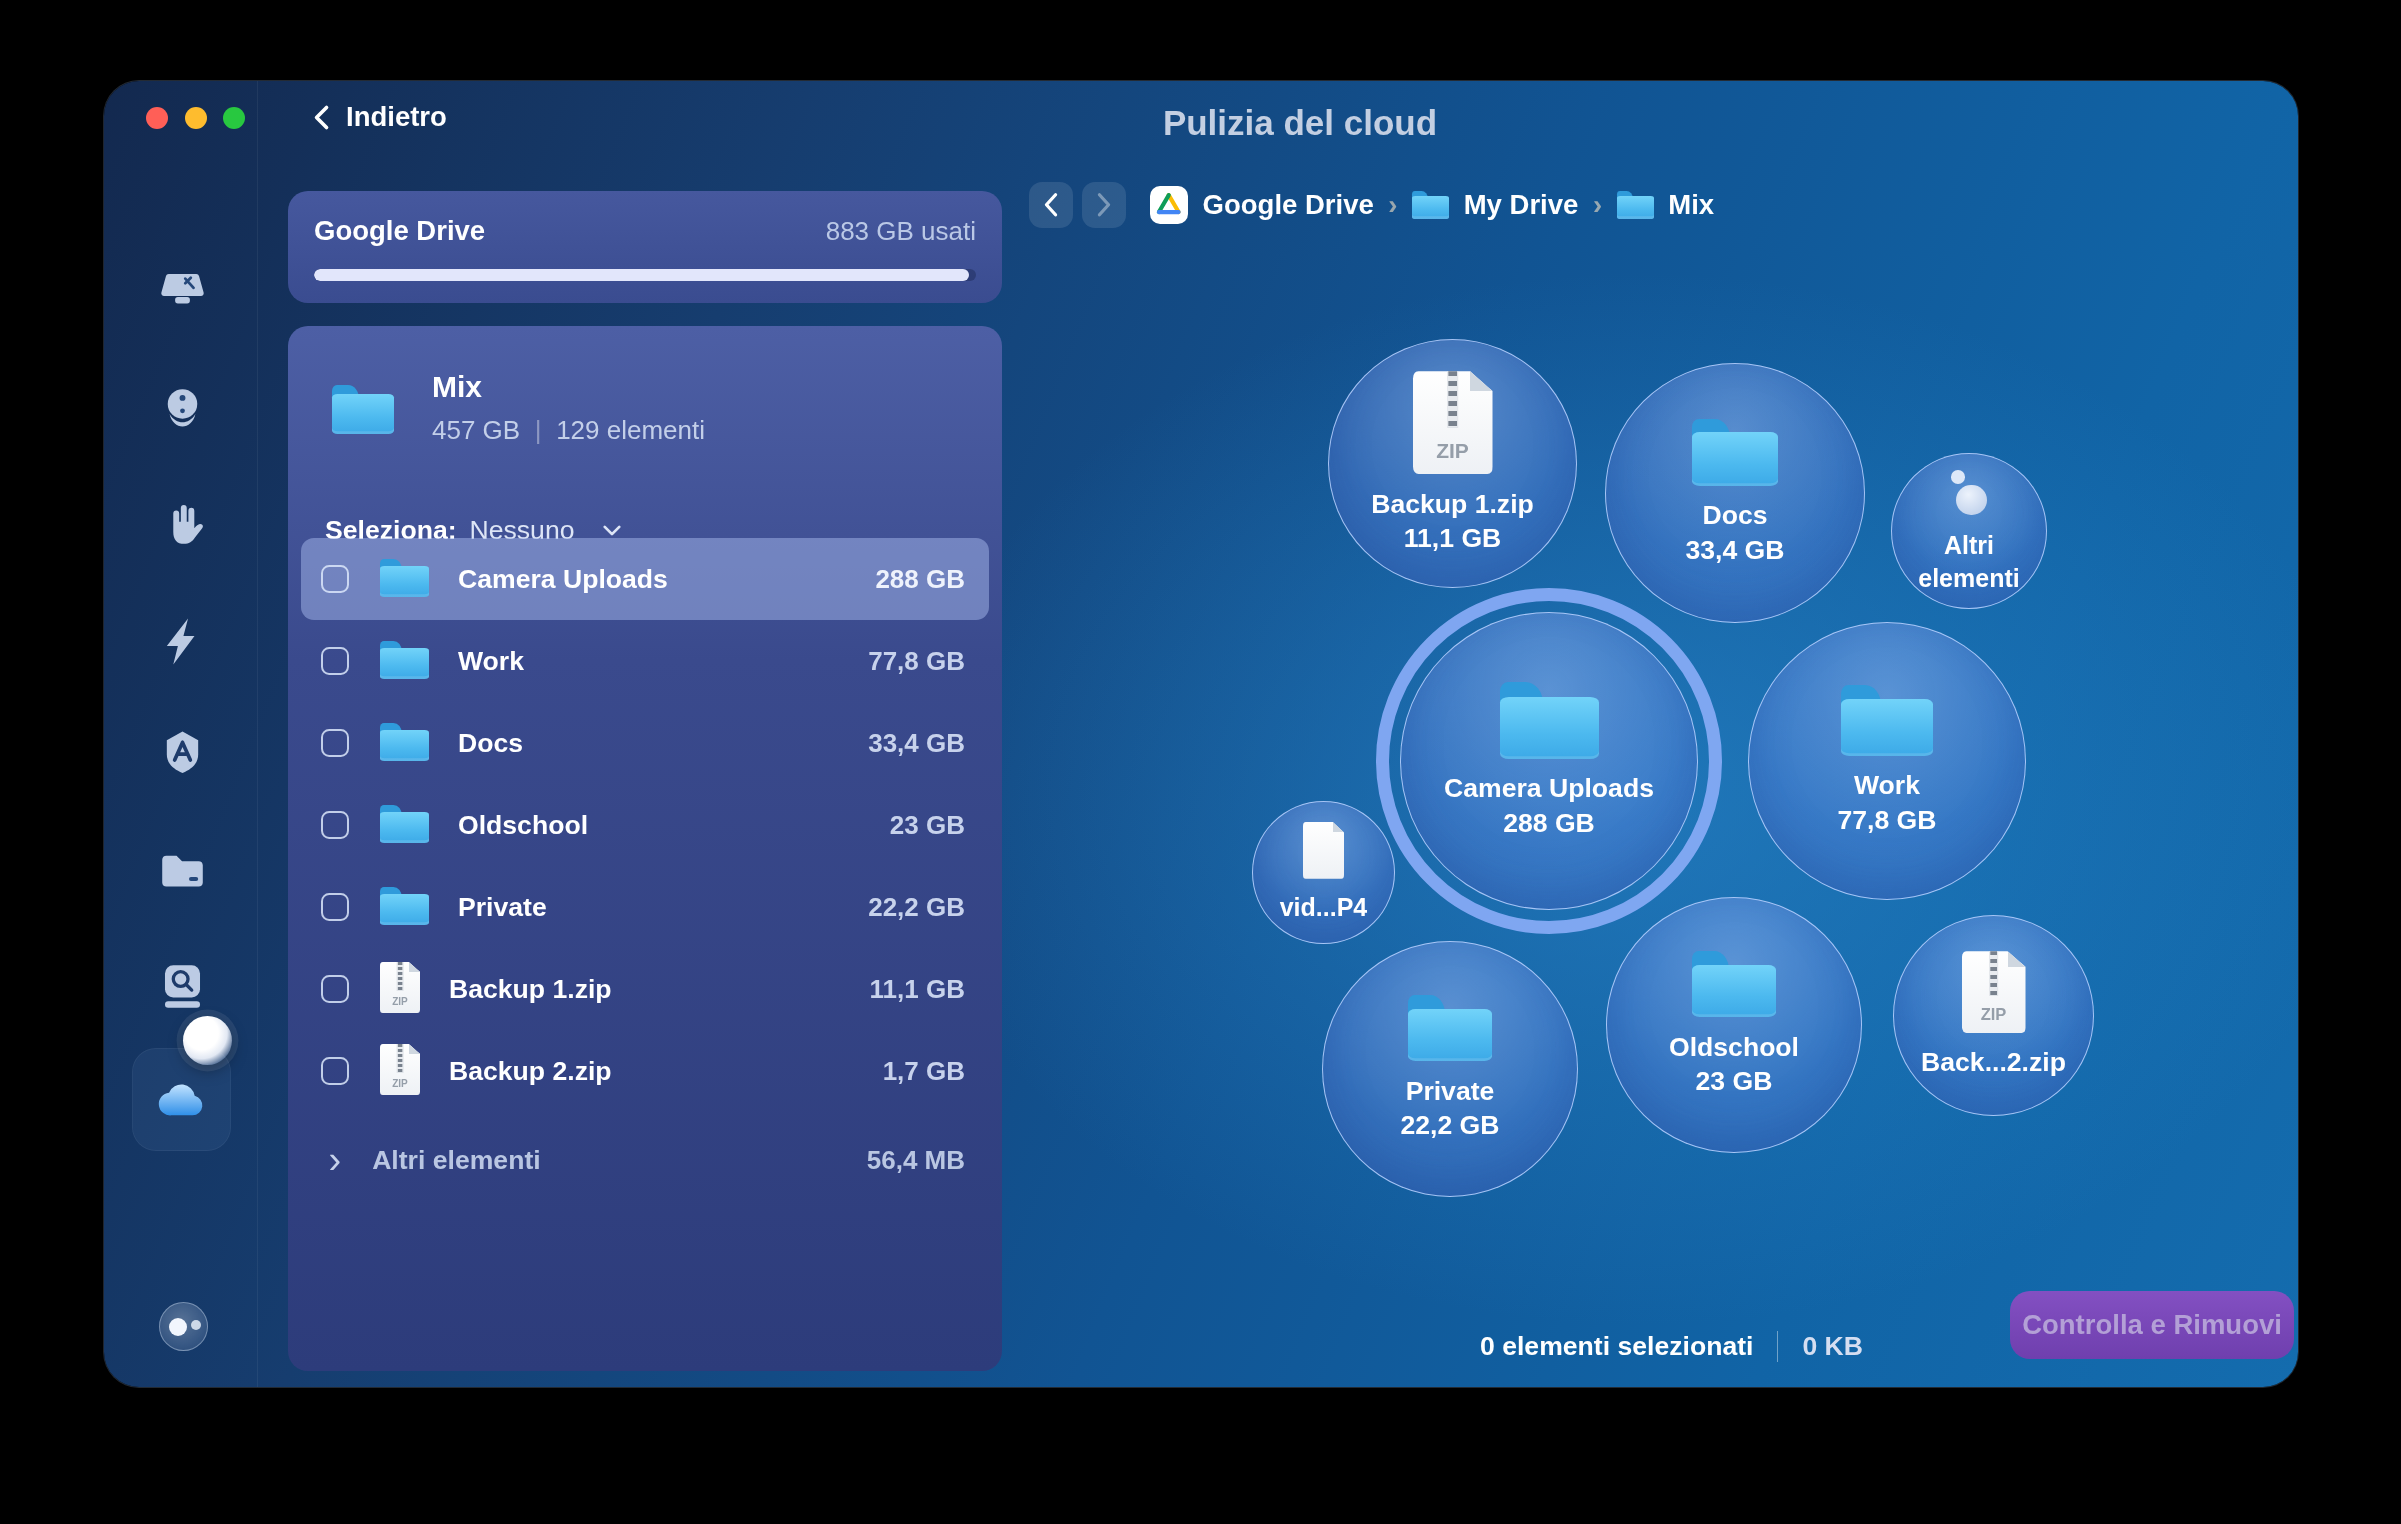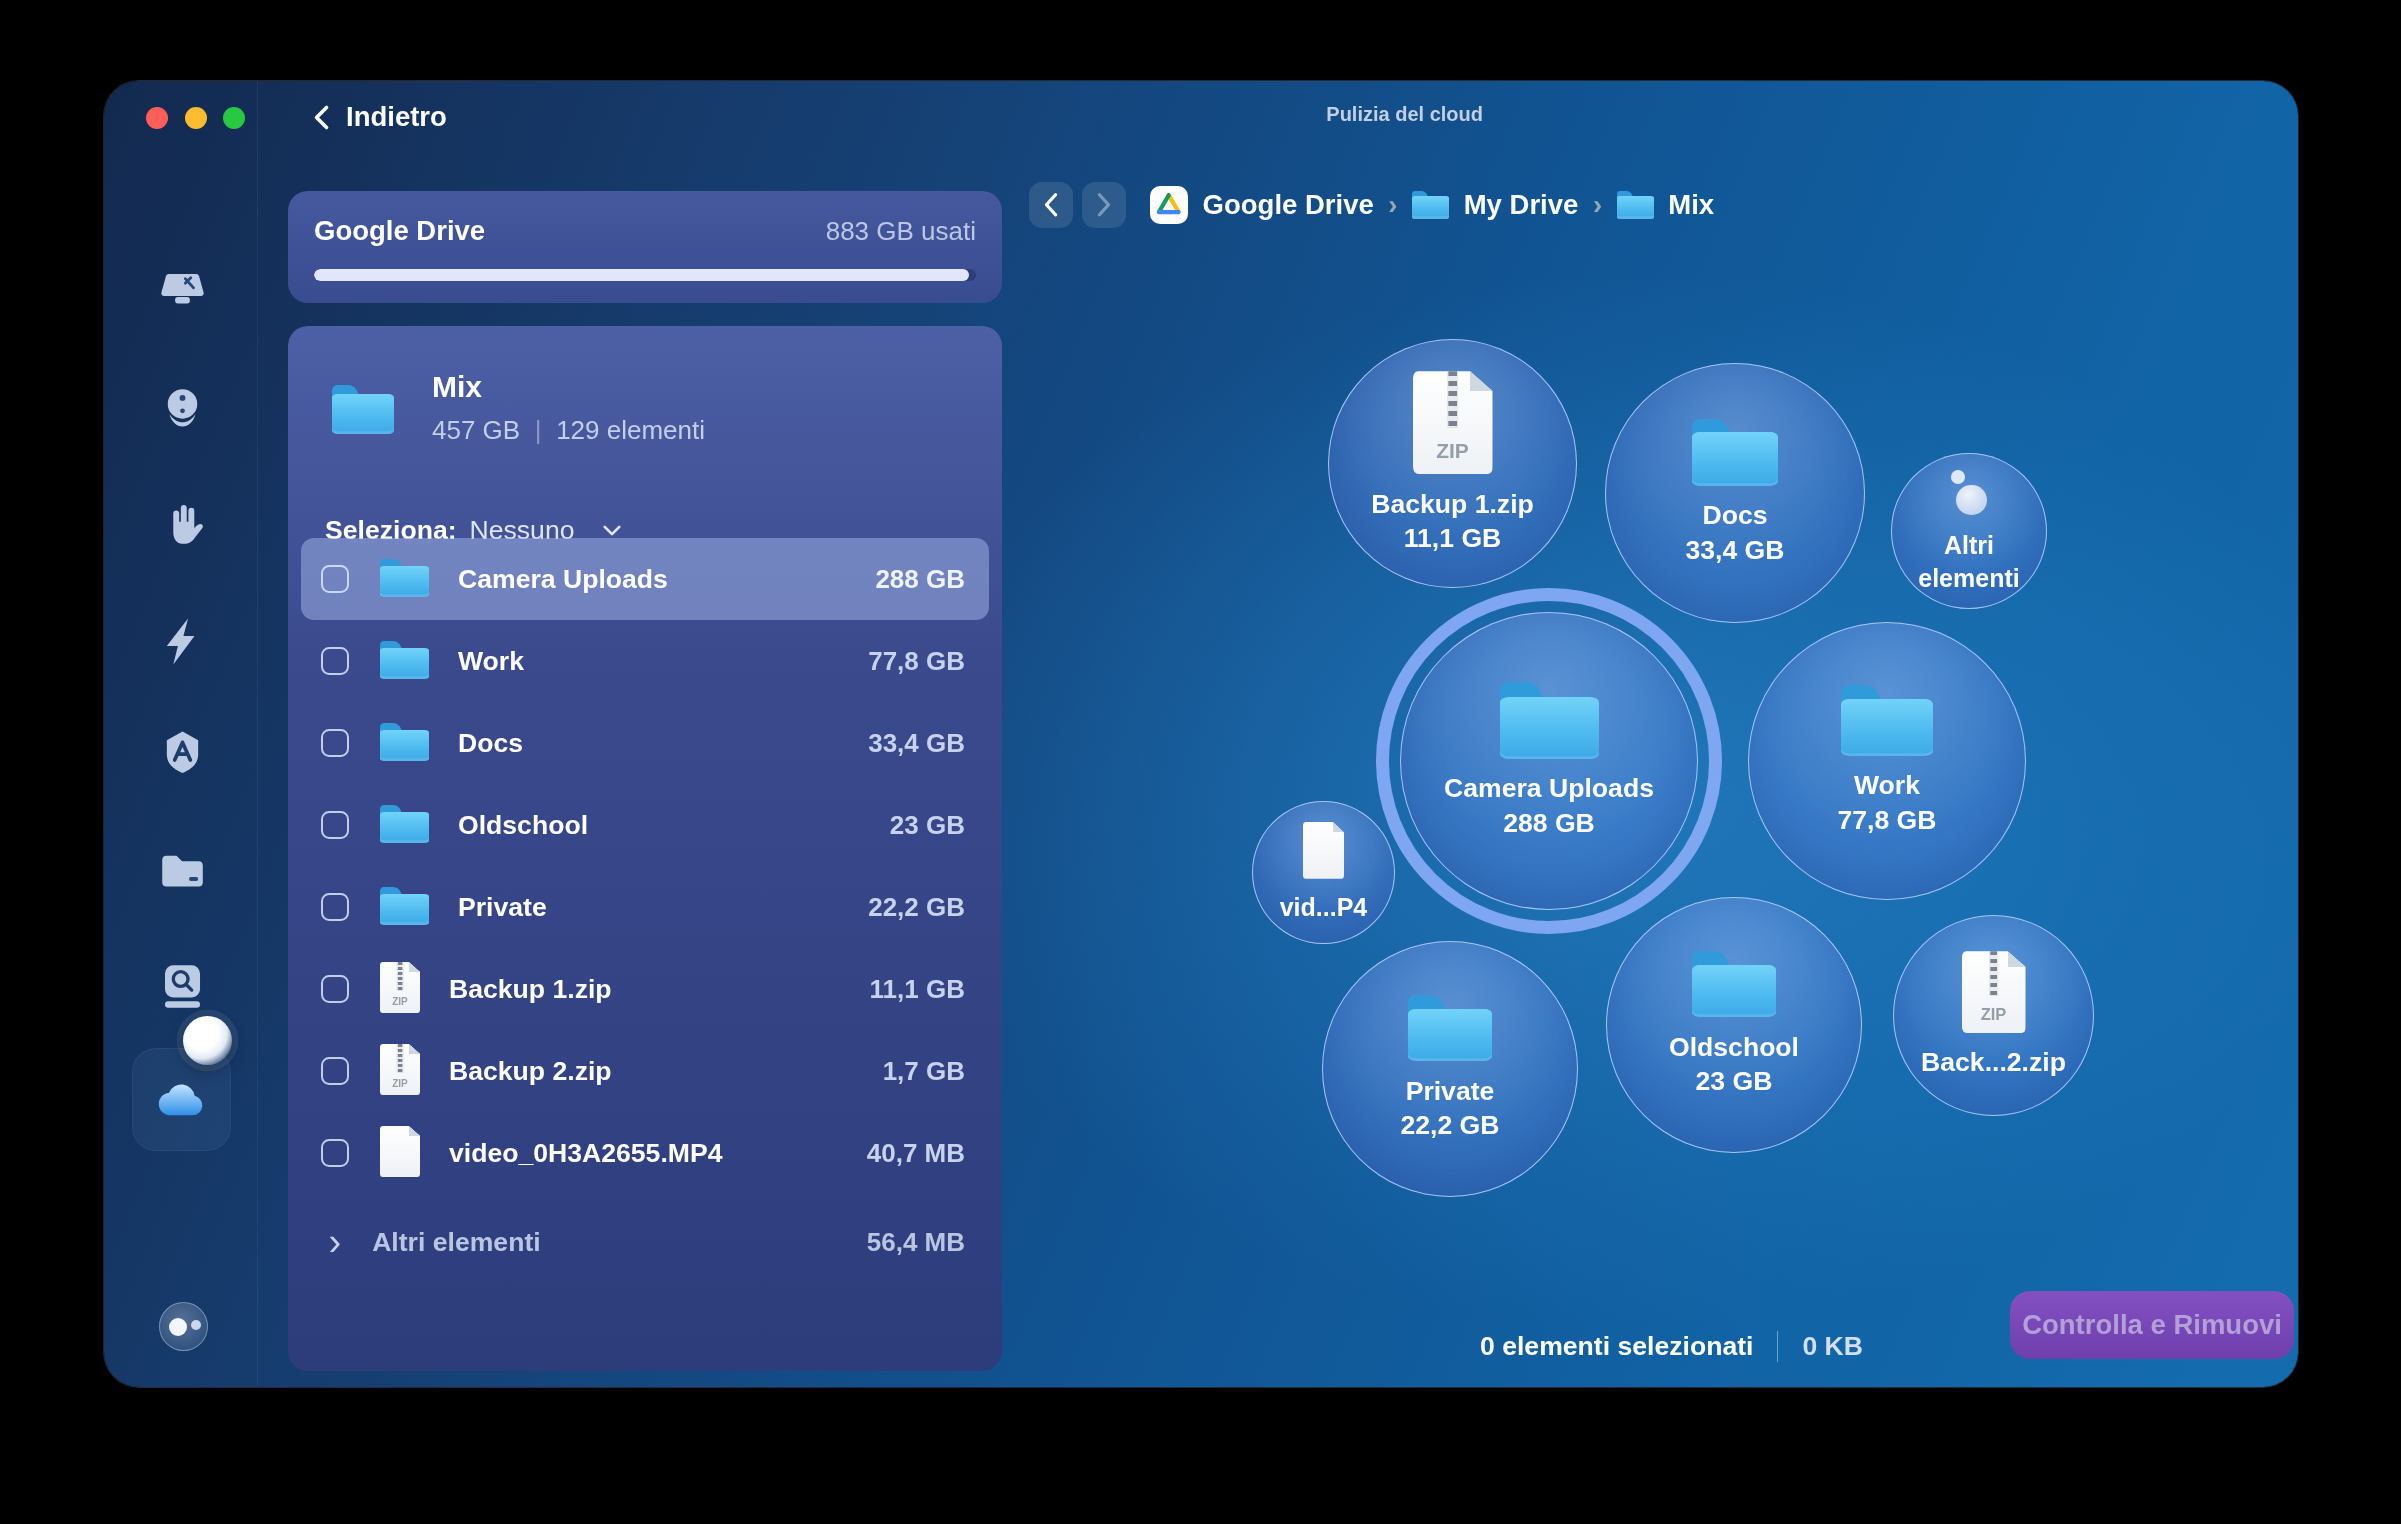--- a/index.html
+++ b/index.html
@@ -7,22 +7,22 @@
   *{box-sizing:border-box;}
   #window{position:absolute;left:104px;top:81px;width:2194px;height:1306px;border-radius:35px;overflow:hidden;
     background:
       radial-gradient(1144px 824px at 70% 55%, rgba(44,140,208,.55), rgba(44,140,208,0) 64%),
       linear-gradient(112deg,#13294f 0%,#163d6f 26%,#115493 55%,#1164a6 80%,#146cae 100%);
     box-shadow:0 0 0 0.9px rgba(160,190,230,.22);}
   
   .traffic{position:absolute;top:26px;width:22px;height:22px;border-radius:50%;}
   .back-link{position:absolute;left:207px;top:20px;display:flex;align-items:center;gap:13px;color:#fff;
     font-size:27.5px;font-weight:700;}
-  .win-title{position:absolute;left:1013px;top:22px;width:366px;text-align:right;color:#c3cfe2;
-    font-size:20px;font-weight:700;}
+  .win-title{position:absolute;left:1013px;top:22px;width:366px;text-align:center;color:#c3cfe2;
+    font-size:35px;font-weight:700;}
   
   #sidebar{position:absolute;left:0;top:0;width:154px;height:100%;border-right:0.9px solid rgba(255,255,255,.06);}
   .side-icon{position:absolute;left:49px;width:59px;height:59px;opacity:.93;}
   .side-icon svg{width:100%;height:100%;}
   .active-tile{position:absolute;left:27.5px;top:967px;width:99px;height:103px;border-radius:24px;
     background:rgba(120,155,220,.10);box-shadow:inset 0 0 0 0.9px rgba(255,255,255,.05);}
   .active-tile .side-cloud{position:absolute;left:20px;top:24px;width:59px;height:59px;}
   .tile-orb{position:absolute;left:79px;top:935px;width:49px;height:49px;border-radius:50%;
     background:radial-gradient(circle at 38% 35%, #ffffff 0 38%, #e2e8f3 58%, rgba(195,208,232,.28) 78%, rgba(185,200,228,.10) 100%);
     box-shadow:0 0 0 6.4px rgba(255,255,255,.08),0 5.5px 14.6px rgba(0,0,0,.35);}
@@ -243,26 +243,20 @@
       <span class="checkbox"></span>
       <span class="ficon"><span class="icon-page" style="width:40px;height:51px"><i class="fold"></i><i class="zipper"></i><b class="ziplabel" style="font-size:10px">ZIP</b></span></span>
       <span class="row-name">Backup 1.zip</span>
       <span class="row-size">11,1 GB</span>
     </div>
         <div class="row ">
       <span class="checkbox"></span>
       <span class="ficon"><span class="icon-page" style="width:40px;height:51px"><i class="fold"></i><i class="zipper"></i><b class="ziplabel" style="font-size:10px">ZIP</b></span></span>
       <span class="row-name">Backup 2.zip</span>
       <span class="row-size">1,7 GB</span>
-    </div>
-        <div class="row ">
-      <span class="checkbox"></span>
-      <span class="ficon"><span class="icon-page" style="width:40px;height:51px"><i class="fold"></i></span></span>
-      <span class="row-name">video_0H3A2655.MP4</span>
-      <span class="row-size">40,7 MB</span>
     </div>
         <div class="more-row">
      <span class="more-chevron">›</span>
      <span class="more-label">Altri elementi</span>
      <span class="more-size">56,4 MB</span>
    </div>
       </div>
   </div>
 
   <div class="nav-btn" style="left:925px">

